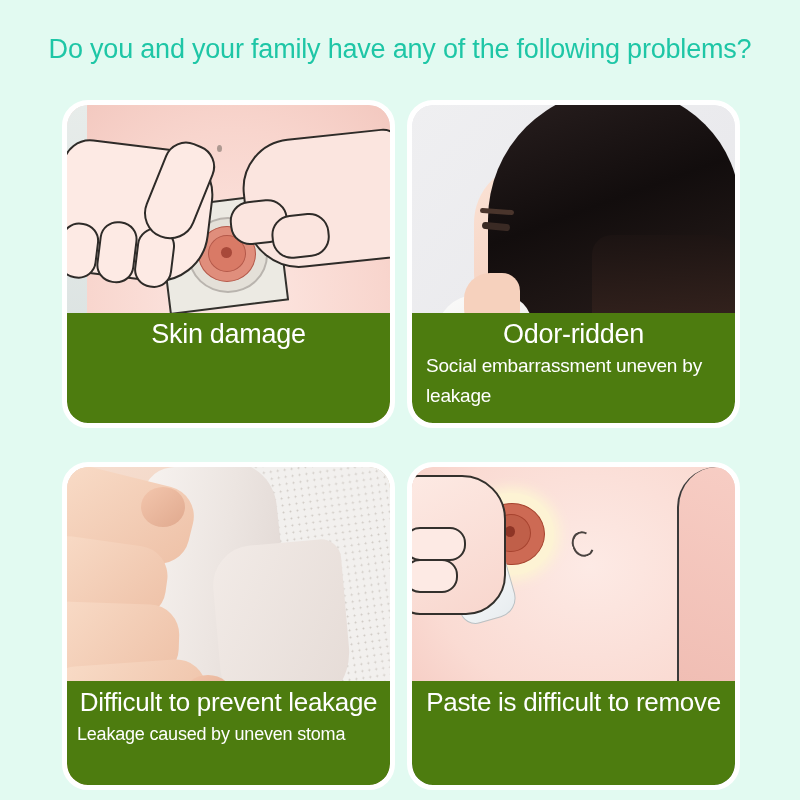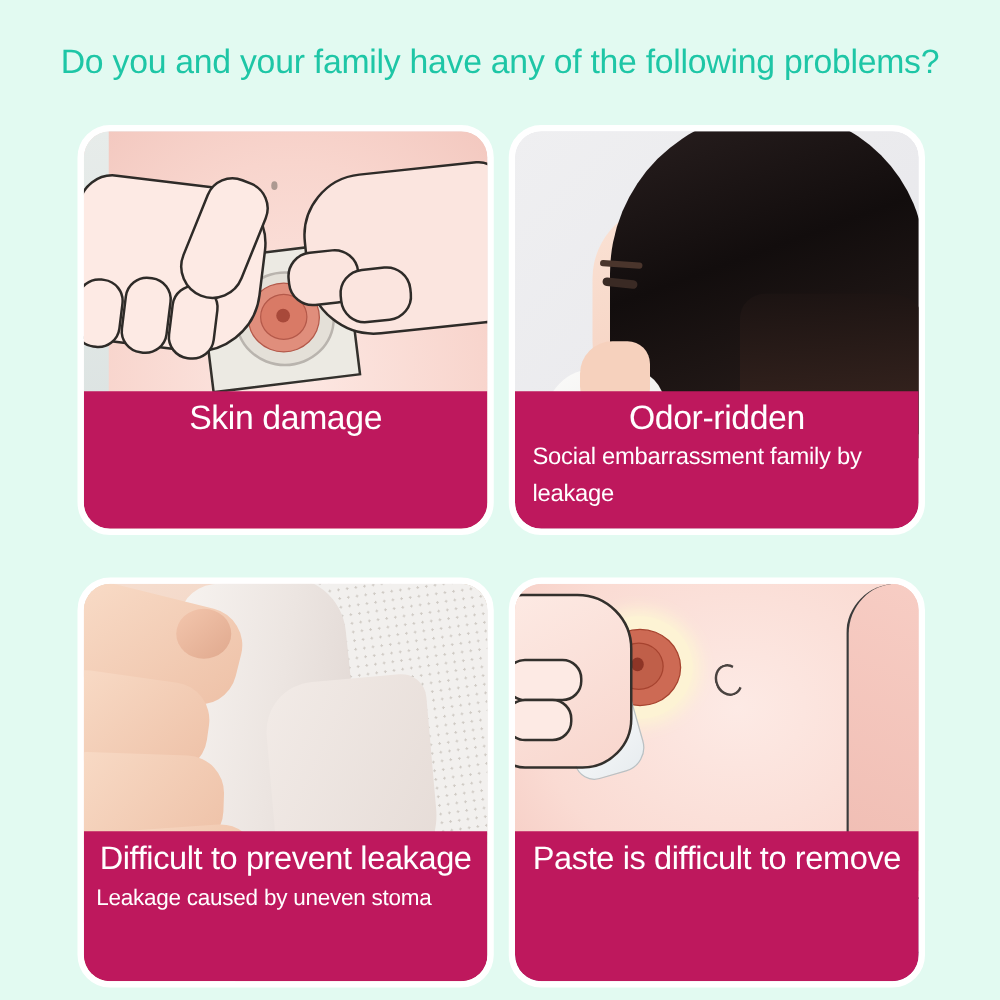--- a/index.html
+++ b/index.html
@@ -73,27 +73,27 @@
     right: 0;
     bottom: 0;
   }
 
   
   .banner {
     position: absolute;
     left: 0;
     right: 0;
     bottom: 0;
-    background: #be185d;
+    background: #4d7c0f;
     color: #ffffff;
     padding: 4px 10px 14px 10px;
     box-sizing: border-box;
   }
   .r1 .banner { height: 110px; }
-  .r2 .banner { height: 120px; }
+  .r2 .banner { height: 104px; }
 
   .banner-title {
     text-align: center;
     font-size: 27px;
     font-weight: 400;
     line-height: 34px;
     white-space: nowrap;
     letter-spacing: -0.3px;
   }
   .r2 .banner-title { font-size: 26px; }
@@ -384,21 +384,21 @@
           <div class="hair"></div>
           <div class="hair2"></div>
           <div class="brow"></div>
           <div class="eye"></div>
           <div class="lip"></div>
           <div class="sleeve"></div>
           <div class="hand"></div>
         </div>
         <div class="banner">
           <div class="banner-title">Odor-ridden</div>
-          <div class="banner-sub">Social embarrassment family by leakage</div>
+          <div class="banner-sub">Social embarrassment uneven by leakage</div>
         </div>
       </div>
     </div>
 
     <div class="card r2 r2c1">
       <div class="card-inner">
         <div class="photo ill3">
           <div class="skinbg"></div>
           <div class="mesh"></div>
           <div class="felt"></div>

